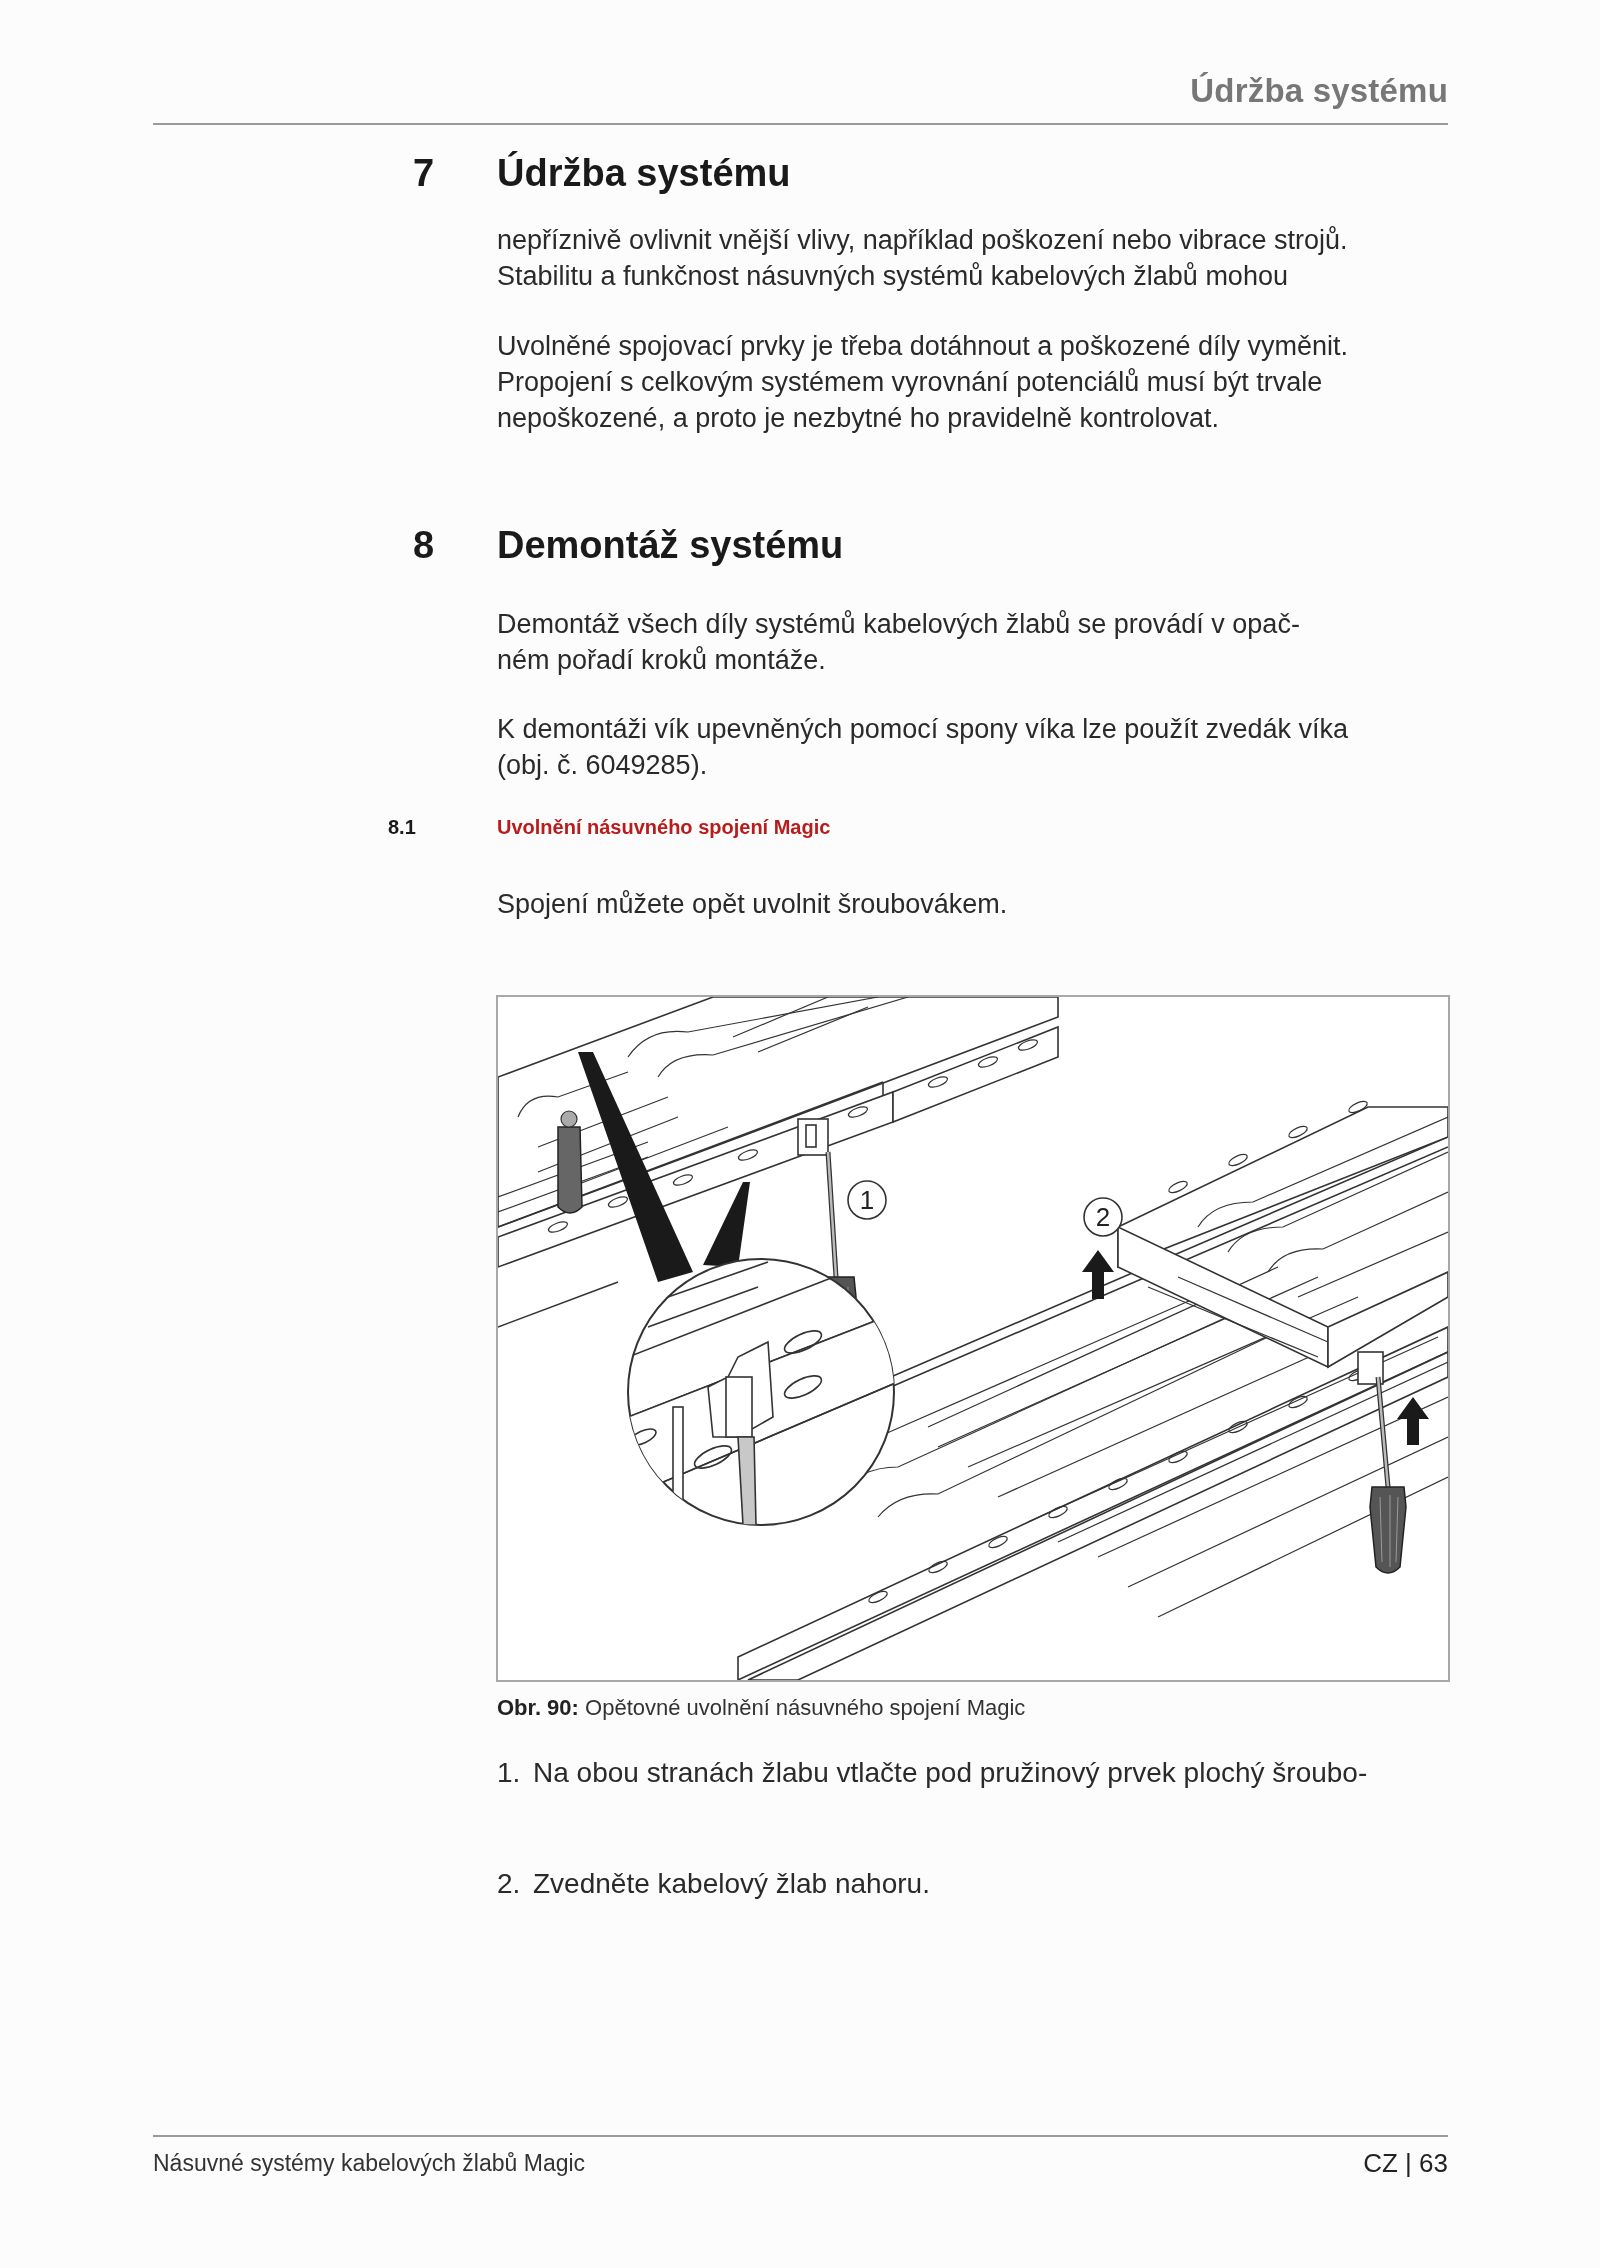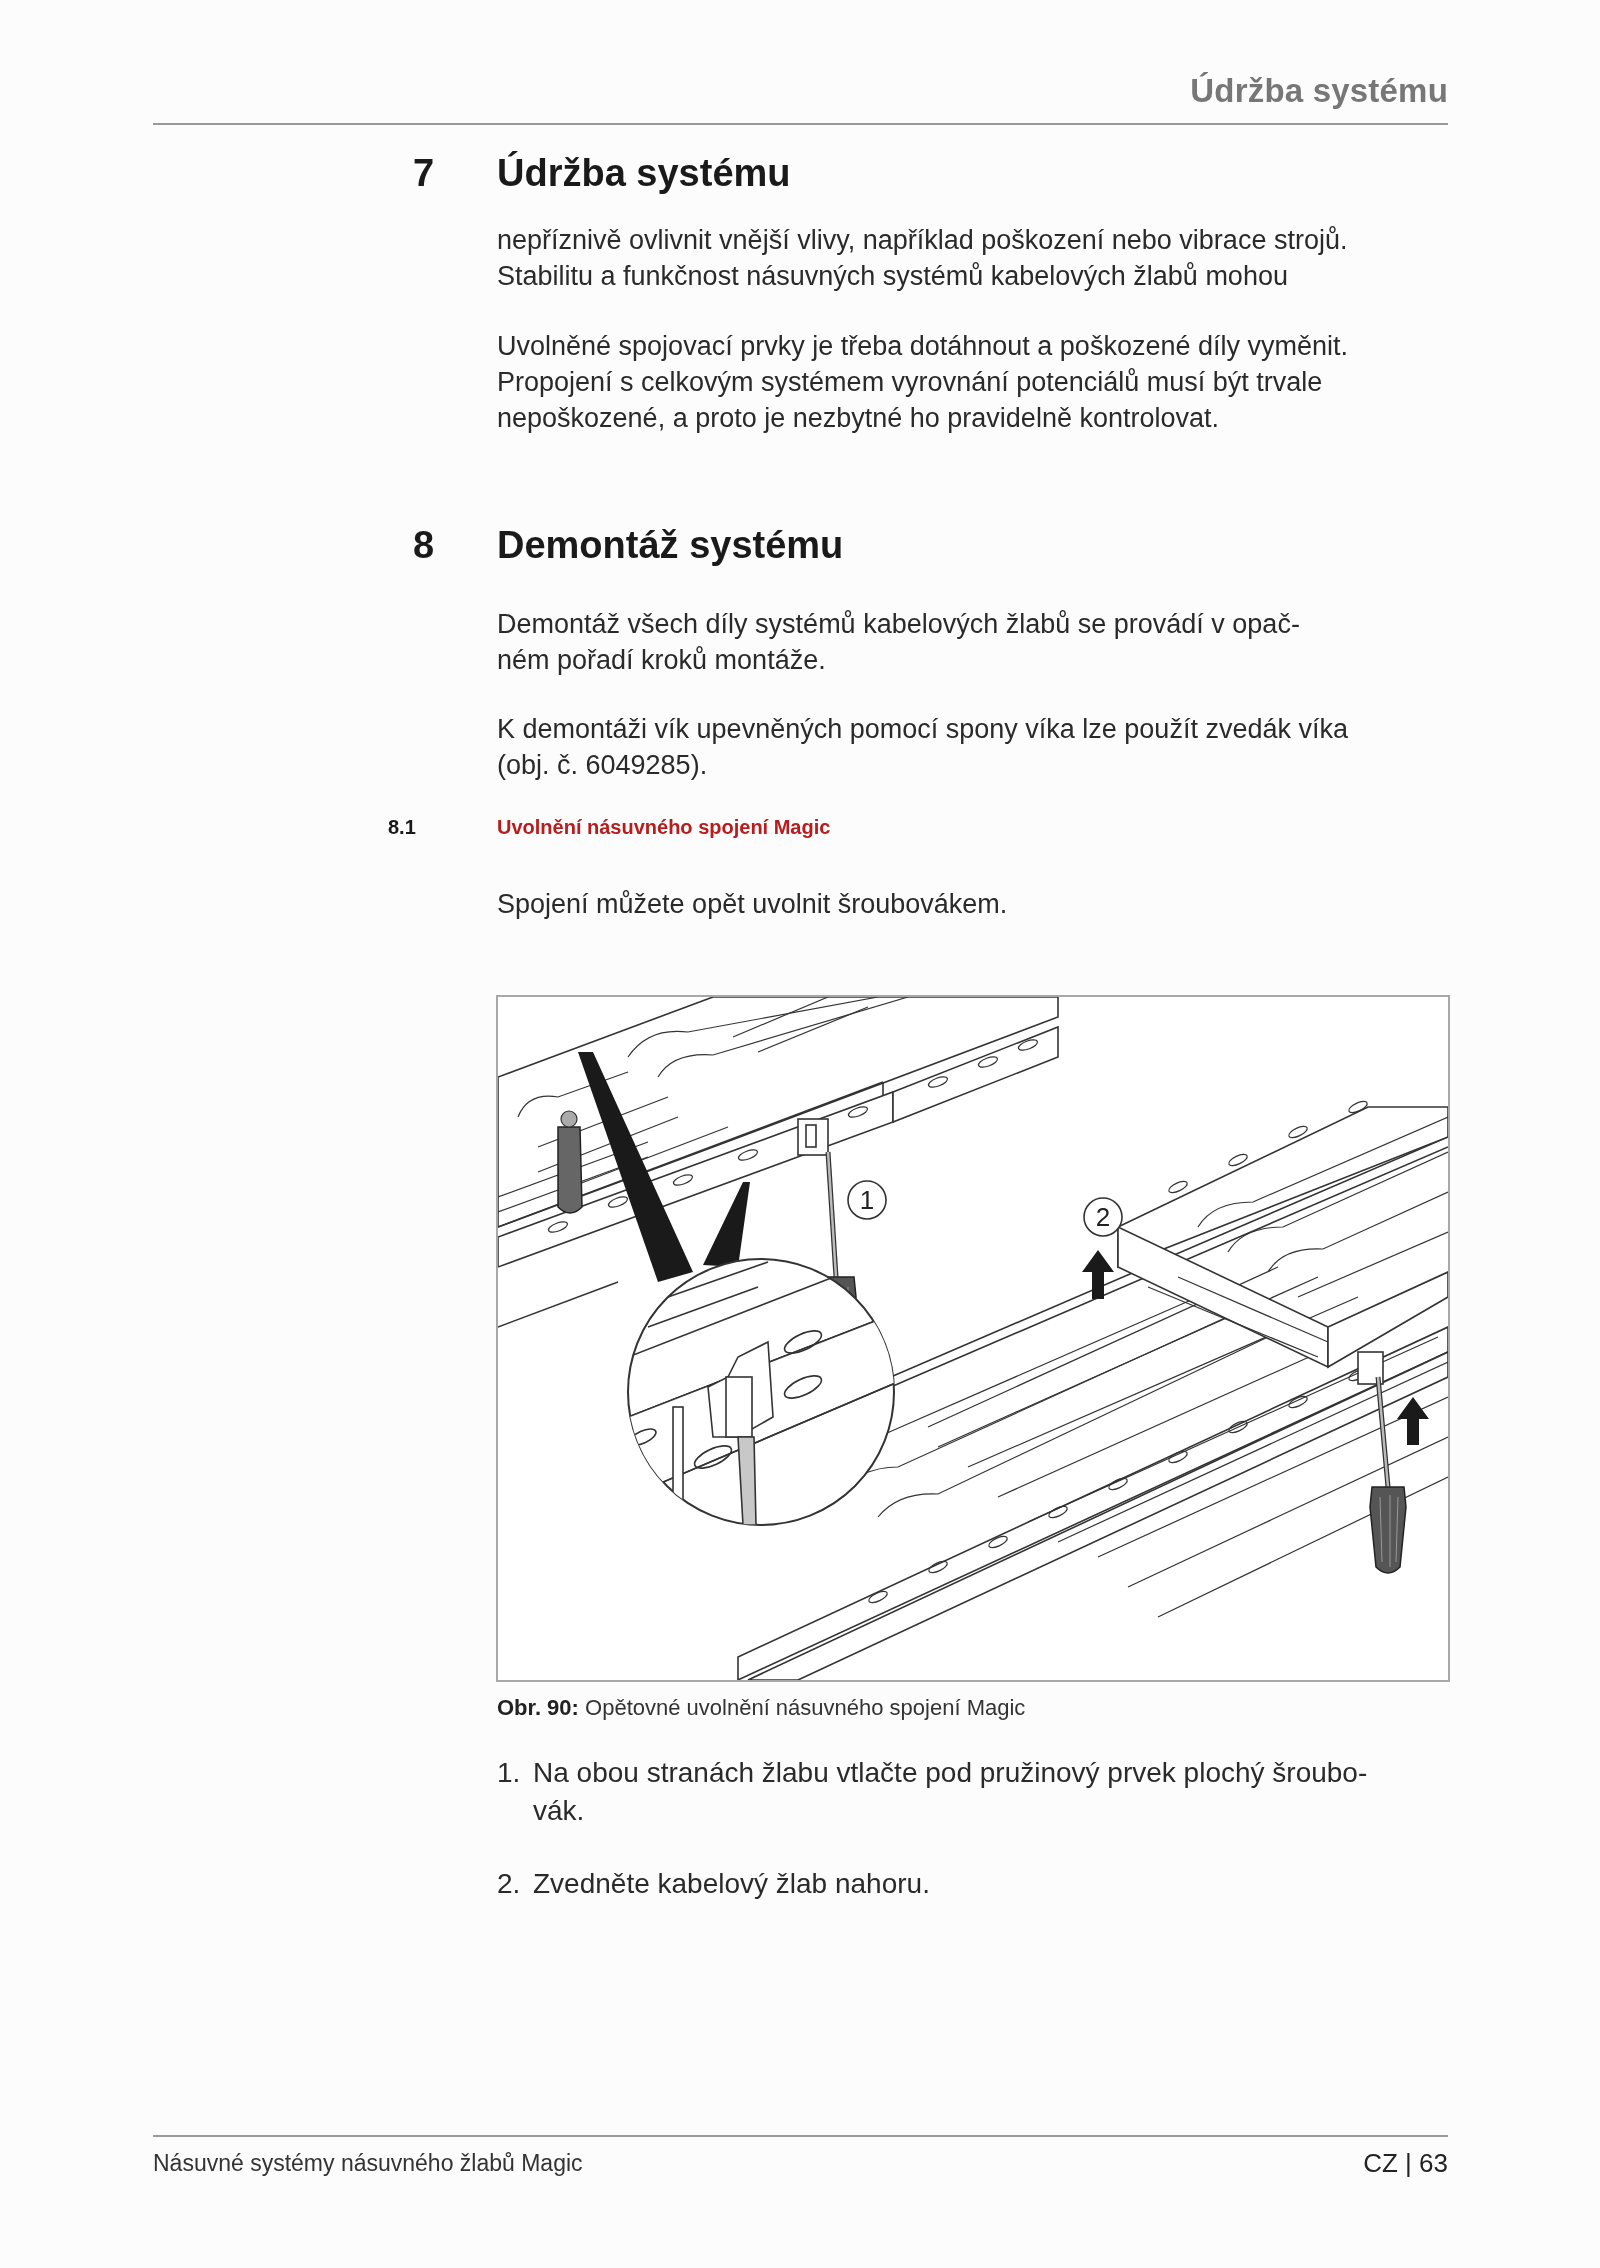--- a/index.html
+++ b/index.html
@@ -221,22 +221,21 @@
 </div>
 
 <div class="abs caption">
   <b>Obr. 90:</b>
   <span>Opětovné uvolnění násuvného spojení Magic</span>
 </div>
 
 <div class="abs list" style="top:1754px;">
   <span class="num">1.</span>
   <span class="txt">Na obou stranách žlabu vtlačte pod pružinový prvek plochý šroubo-</span>
-  <span class="txt">vák.</span>
 </div>
 <div class="abs list" style="top:1865px;">
   <span class="num">2.</span>
   <span class="txt">Zvedněte kabelový žlab nahoru.</span>
 </div>
 
 <div class="abs rule" style="top:2135px;"></div>
-<div class="abs footer-left">Násuvné systémy násuvného žlabů Magic</div>
+<div class="abs footer-left">Násuvné systémy kabelových žlabů Magic</div>
 <div class="abs footer-right">CZ | 63</div>
 
 </body></html>

